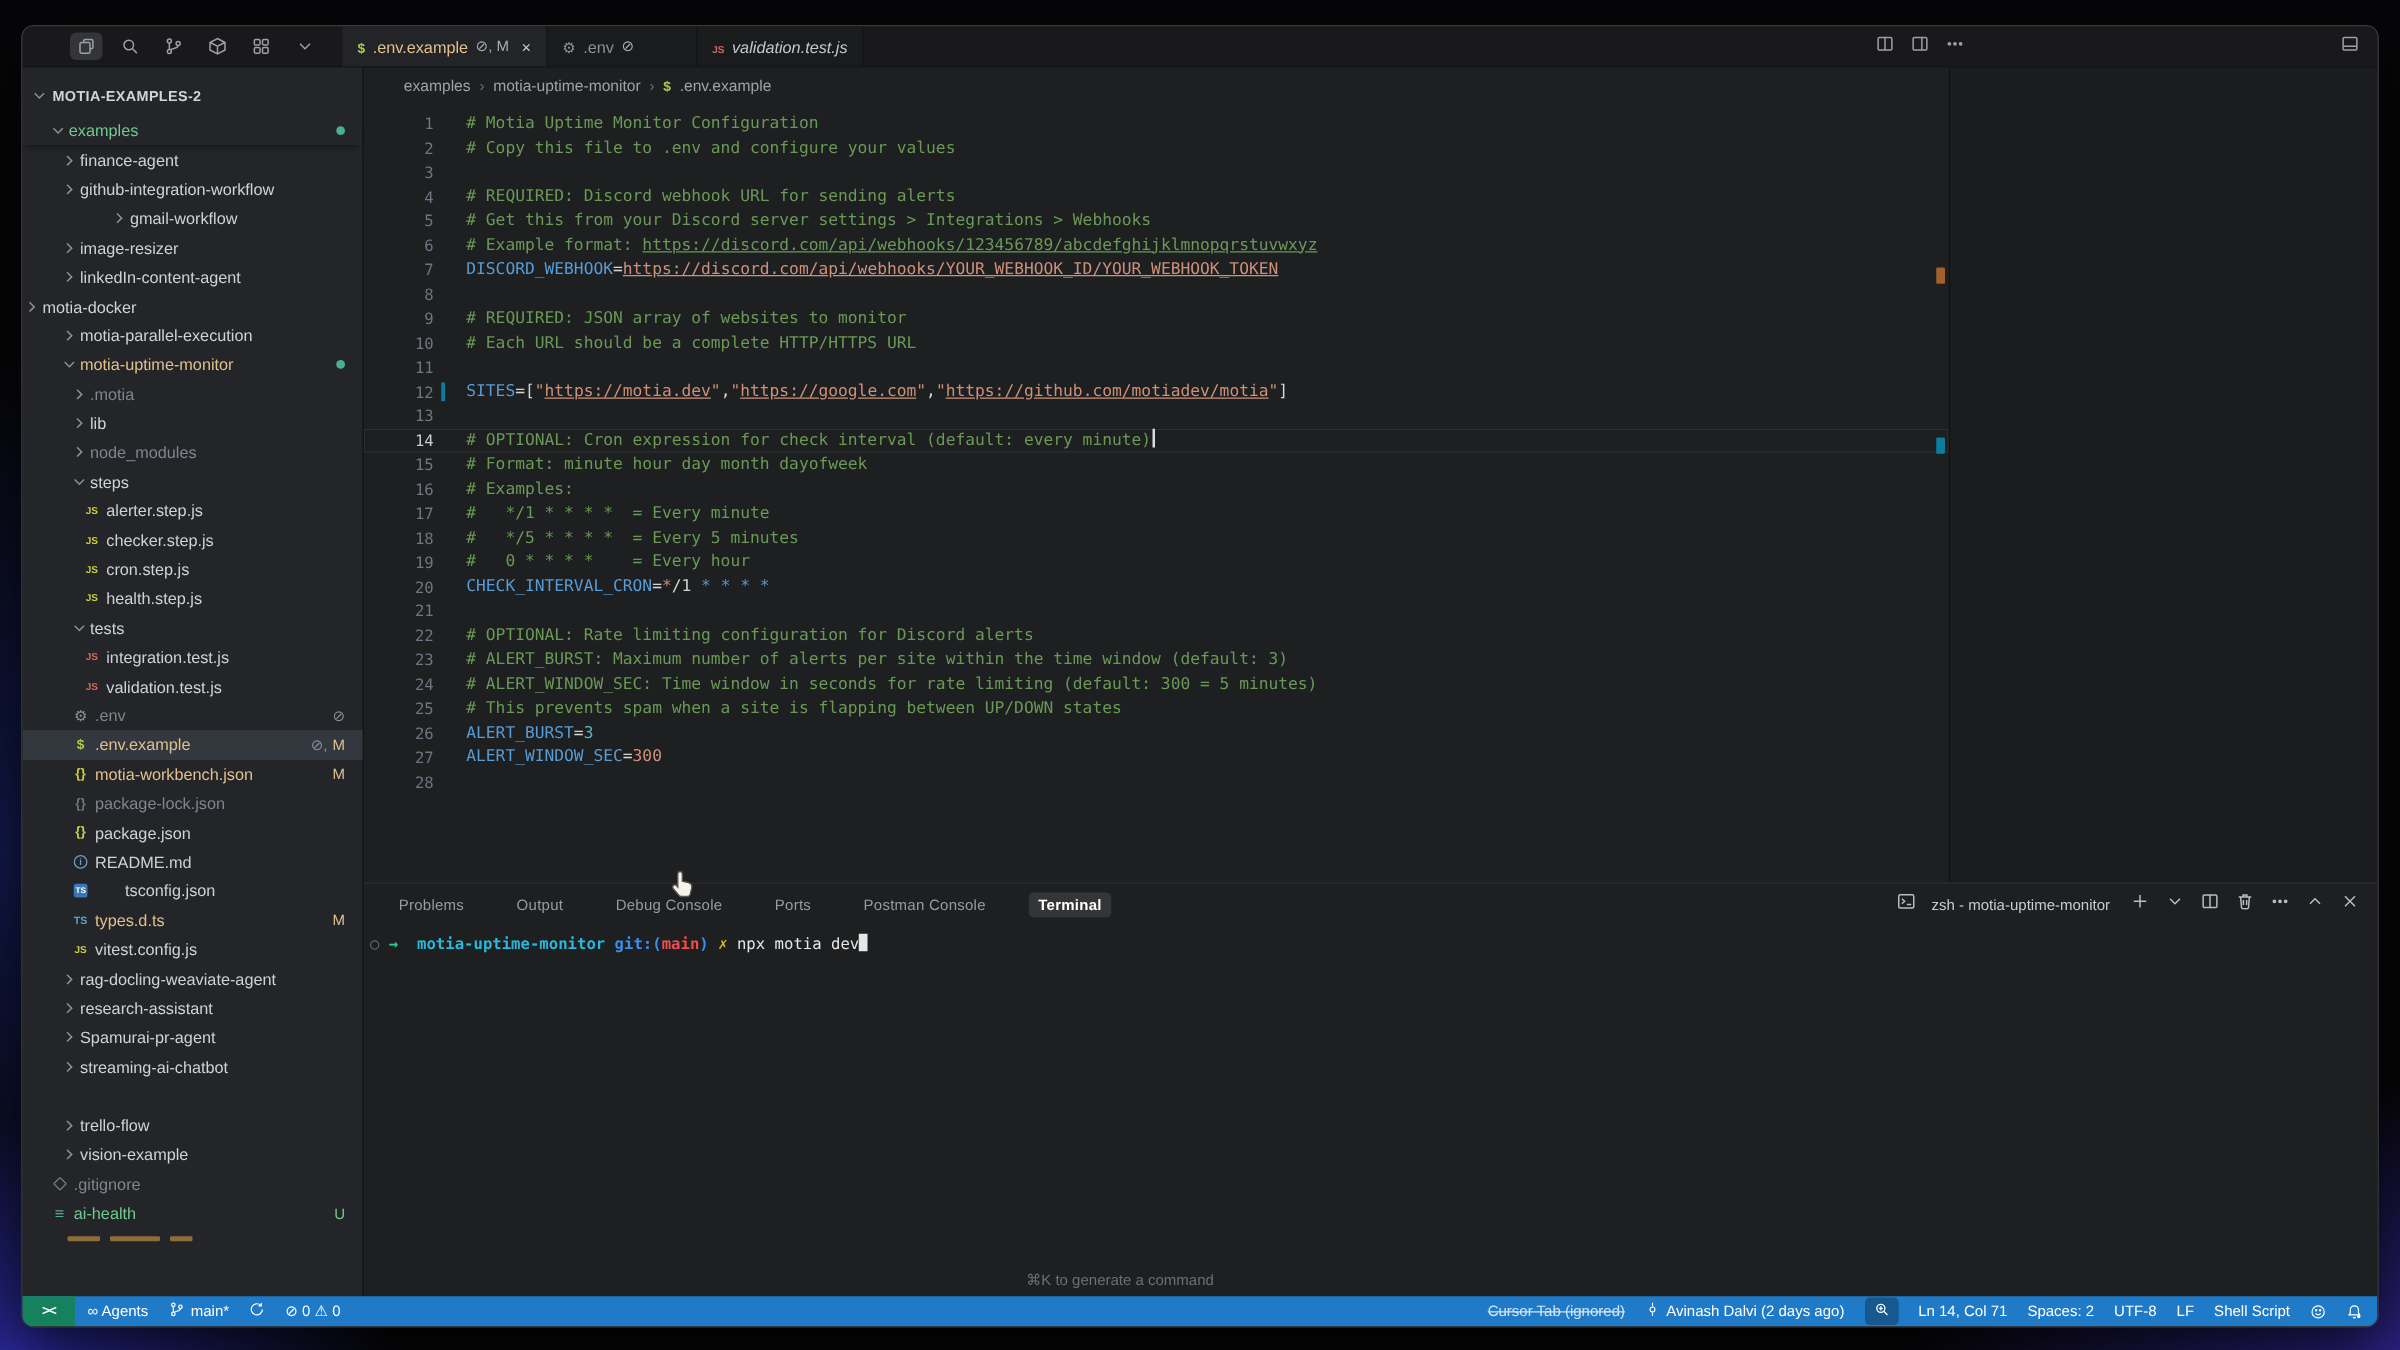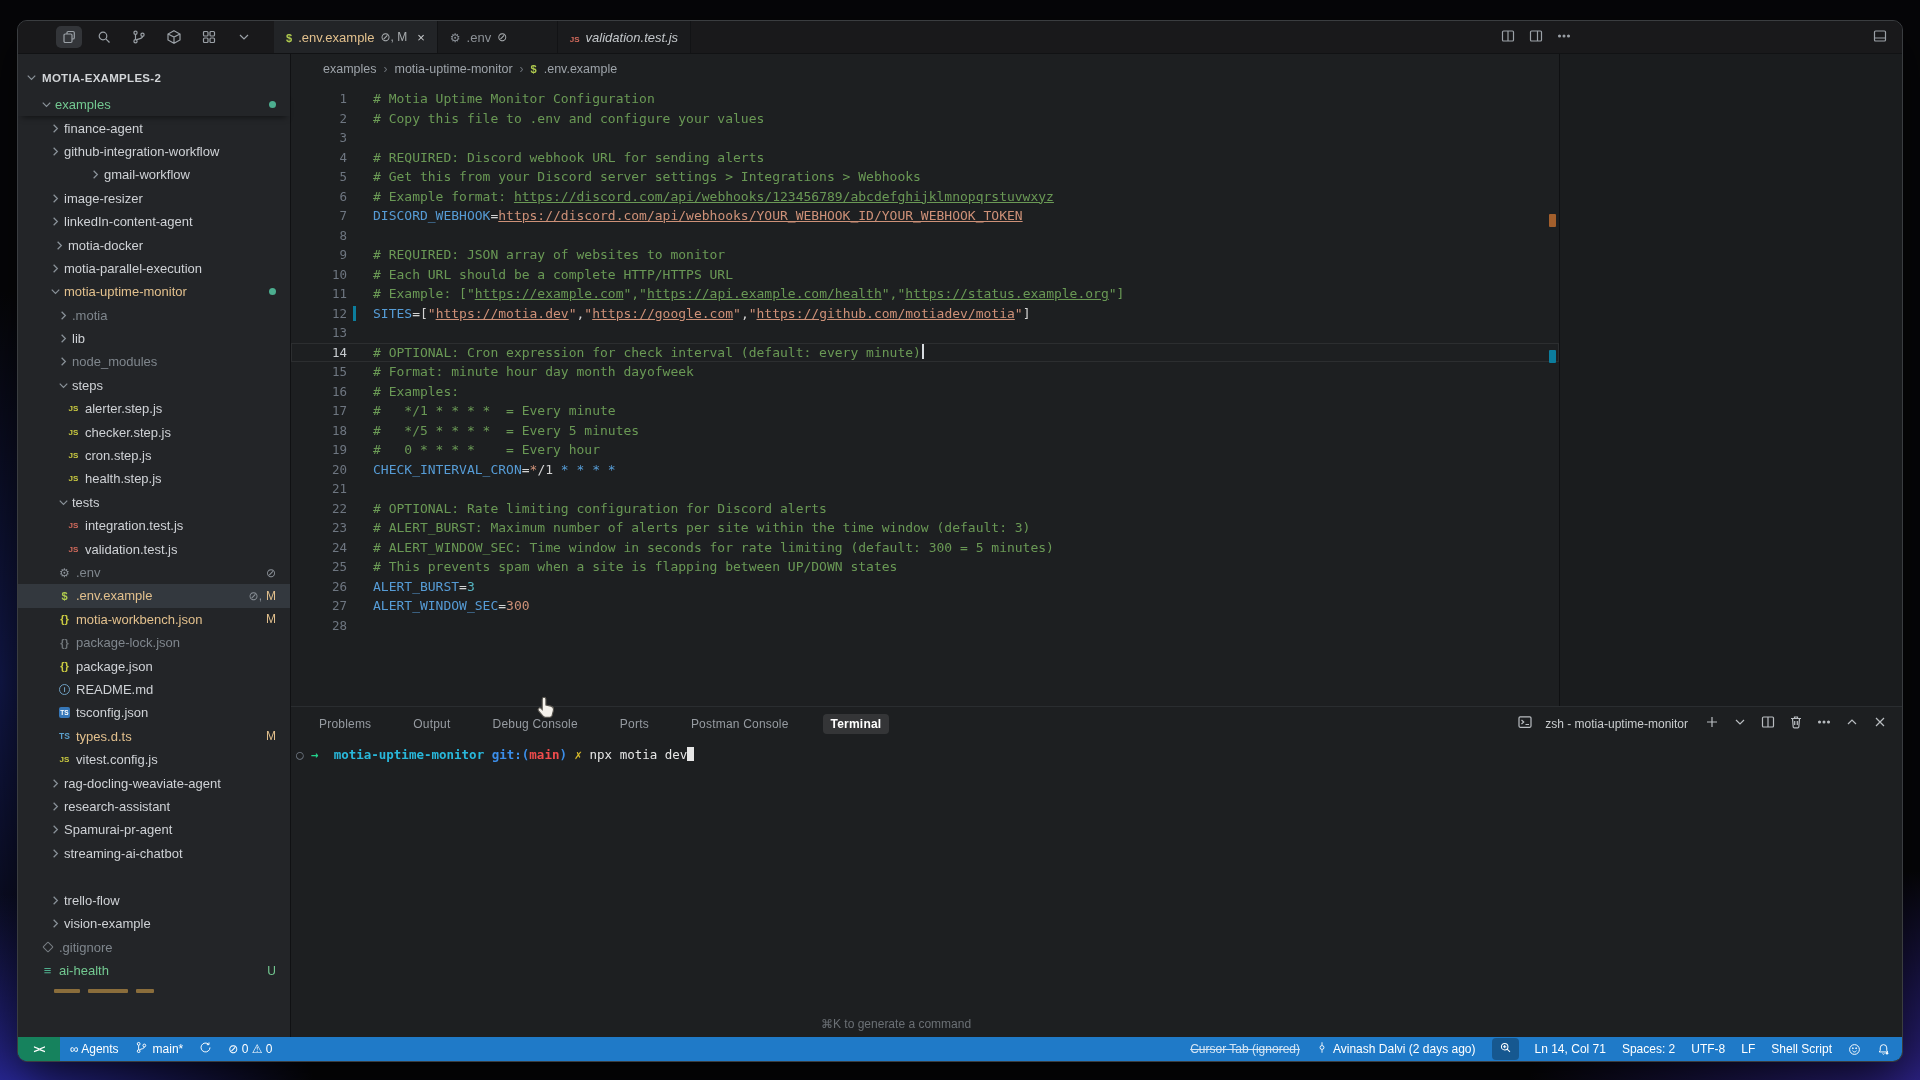--- a/index.html
+++ b/index.html
@@ -255,21 +255,21 @@
           </div>
           <div class="srow" style="padding-left: 30px;">
             <span class="chev">
               <svg width="15" height="15" viewBox="0 0 16 16" style="stroke:#8a9299;fill:none;stroke-width:1.3">
                 <path d="M6 4l4 4-4 4"></path>
               </svg>
             </span>
             <span class="tlabel c-default">linkedIn-content-agent</span>
             <span class="right"></span>
           </div>
-          <div class="srow" style=" margin-left: 34px;">
+          <div class="srow" style="">
             <span class="chev">
               <svg width="15" height="15" viewBox="0 0 16 16" style="stroke:#8a9299;fill:none;stroke-width:1.3">
                 <path d="M6 4l4 4-4 4"></path>
               </svg>
             </span>
             <span class="tlabel c-default">motia-docker</span>
             <span class="right"></span>
           </div>
           <div class="srow" style="padding-left: 30px;">
             <span class="chev">
@@ -420,21 +420,21 @@
             <span class="tlabel c-default">package.json</span>
             <span class="right"></span>
           </div>
           <div class="srow" style="padding-left: 38px;">
             <span class="ficon">
               <span class="fi-info">i</span>
             </span>
             <span class="tlabel c-default">README.md</span>
             <span class="right"></span>
           </div>
-          <div class="srow" style="padding-left: 38px;">
+          <div class="srow" style="padding-left: 38px; gap: 24px;">
             <span class="ficon">
               <span class="fi-tsbox">TS</span>
             </span>
             <span class="tlabel c-default">tsconfig.json</span>
             <span class="right"></span>
           </div>
           <div class="srow" style="padding-left: 38px;">
             <span class="ficon">
               <span class="fi-ts">TS</span>
             </span>
@@ -543,21 +543,21 @@
               <div class="cline"><span class="cnum">1</span><span class="ctext"><span class="tk-cm"># Motia Uptime Monitor Configuration</span></span></div>
               <div class="cline"><span class="cnum">2</span><span class="ctext"><span class="tk-cm"># Copy this file to .env and configure your values</span></span></div>
               <div class="cline"><span class="cnum">3</span><span class="ctext"></span></div>
               <div class="cline"><span class="cnum">4</span><span class="ctext"><span class="tk-cm"># REQUIRED: Discord webhook URL for sending alerts</span></span></div>
               <div class="cline"><span class="cnum">5</span><span class="ctext"><span class="tk-cm"># Get this from your Discord server settings &gt; Integrations &gt; Webhooks</span></span></div>
               <div class="cline"><span class="cnum">6</span><span class="ctext"><span class="tk-cm"># Example format: </span><span class="tk-cmu">https://discord.com/api/webhooks/123456789/abcdefghijklmnopqrstuvwxyz</span></span></div>
               <div class="cline"><span class="cnum">7</span><span class="ctext"><span class="tk-k">DISCORD_WEBHOOK</span><span class="tk-p">=</span><span class="tk-su">https://discord.com/api/webhooks/YOUR_WEBHOOK_ID/YOUR_WEBHOOK_TOKEN</span></span></div>
               <div class="cline"><span class="cnum">8</span><span class="ctext"></span></div>
               <div class="cline"><span class="cnum">9</span><span class="ctext"><span class="tk-cm"># REQUIRED: JSON array of websites to monitor</span></span></div>
               <div class="cline"><span class="cnum">10</span><span class="ctext"><span class="tk-cm"># Each URL should be a complete HTTP/HTTPS URL</span></span></div>
-              <div class="cline"><span class="cnum">11</span><span class="ctext"><span class="tk-cm"># Example: ["</span><span class="tk-cmu">https://example.com</span><span class="tk-cm">","</span><span class="tk-cmu">https://api.example.com/health</span><span class="tk-cm">","</span><span class="tk-cmu">https://status.example.org</span><span class="tk-cm">"]</span></span></div>
+              <div class="cline"><span class="cnum">11</span></div>
               <div class="cline"><span class="cnum">12</span><span class="modbar"></span><span class="ctext"><span class="tk-k">SITES</span><span class="tk-p">=[</span><span class="tk-s">"</span><span class="tk-su">https://motia.dev</span><span class="tk-s">"</span><span class="tk-p">,</span><span class="tk-s">"</span><span class="tk-su">https://google.com</span><span class="tk-s">"</span><span class="tk-p">,</span><span class="tk-s">"</span><span class="tk-su">https://github.com/motiadev/motia</span><span class="tk-s">"</span><span class="tk-p">]</span></span></div>
               <div class="cline"><span class="cnum">13</span><span class="ctext"></span></div>
               <div class="cline cur"><span class="cnum">14</span><span class="ctext"><span class="tk-cm"># OPTIONAL: Cron expression for check interval (default: every minute)</span><span class="caret"></span></span></div>
               <div class="cline"><span class="cnum">15</span><span class="ctext"><span class="tk-cm"># Format: minute hour day month dayofweek</span></span></div>
               <div class="cline"><span class="cnum">16</span><span class="ctext"><span class="tk-cm"># Examples:</span></span></div>
               <div class="cline"><span class="cnum">17</span><span class="ctext"><span class="tk-cm">#   */1 * * * *  = Every minute</span></span></div>
               <div class="cline"><span class="cnum">18</span><span class="ctext"><span class="tk-cm">#   */5 * * * *  = Every 5 minutes</span></span></div>
               <div class="cline"><span class="cnum">19</span><span class="ctext"><span class="tk-cm">#   0 * * * *    = Every hour</span></span></div>
               <div class="cline"><span class="cnum">20</span><span class="ctext"><span class="tk-k">CHECK_INTERVAL_CRON</span><span class="tk-p">=</span><span class="tk-s">*</span><span class="tk-p">/1</span><span class="tk-b"> * * * *</span></span></div>
               <div class="cline"><span class="cnum">21</span><span class="ctext"></span></div>

